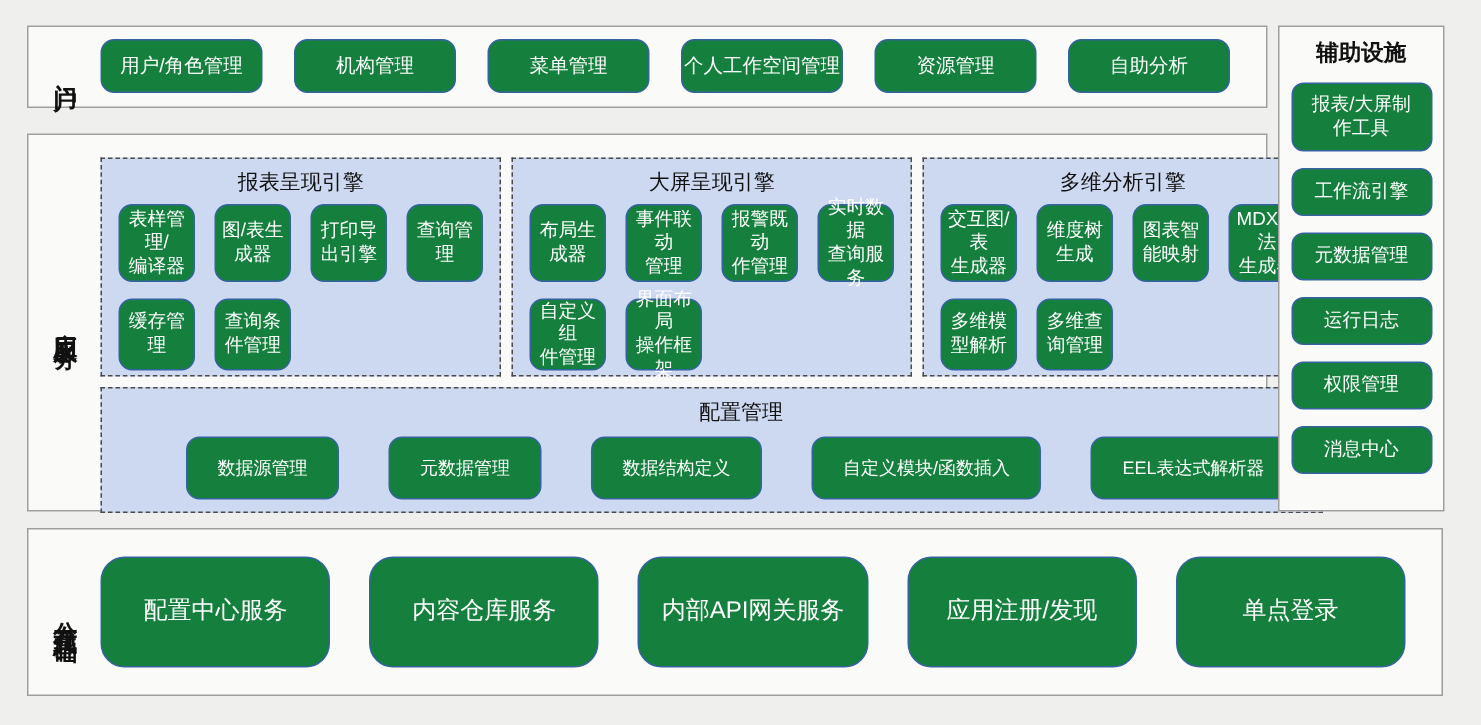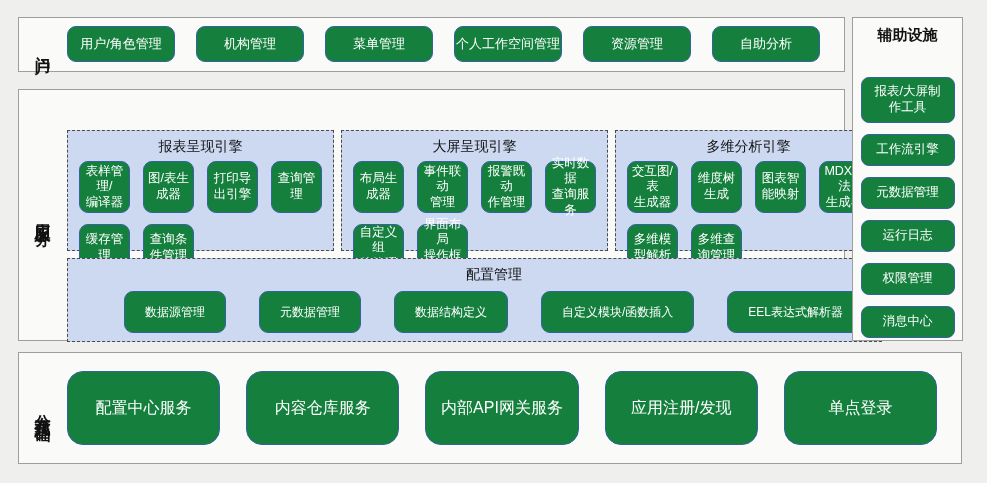--- a/index.html
+++ b/index.html
@@ -34,40 +34,40 @@
   .sec-portal{left:18px;top:17px;width:827px;height:55px;}
   .portal-row{flex:1;display:flex;gap:21px;margin:8px 24px 9px 2px;}
   .portal-row .btn{flex:1;white-space:nowrap;font-size:13px;}
   
   .sec-app{left:18px;top:89px;width:827px;height:252px;}
   .app-content{flex:1;display:flex;flex-direction:column;margin:15px 8px 10px 2px;}
   .engine-row{display:flex;gap:7px;height:146px;}
   .panel{
     flex:1;background:#cdd9f1;border:1px dashed #4a4a4a;
     box-sizing:border-box;padding:4px 9px 8px;
-    display:flex;flex-direction:column;margin-top:25px;
+    display:flex;flex-direction:column;
   }
   .panel-title{
     text-align:center;font-size:14px;color:#111;
     padding:3px 0 5px;flex:0 0 auto;
   }
   .engine-grid{
     flex:1;display:grid;grid-template-columns:repeat(4,1fr);
     grid-template-rows:52px 48px;gap:11px 13px;padding:0 2px;
   }
   .panel-config{margin-top:7px;height:84px;flex:0 0 aupx;padding-left:48px;}
   .config-row{
     flex:1;display:flex;justify-content:center;align-items:center;
     gap:33px;padding:2px 8px 4px;
   }
   .config-row .btn{height:42px;padding:0 20px;white-space:nowrap;font-size:12px;}
   
   .sec-aux{
     left:852px;top:17px;width:111px;height:324px;
-    flex-direction:column;align-items:center;gap:22px;
+    flex-direction:column;align-items:center;
   }
   .aux-title{
     font-weight:bold;font-size:15px;color:#111;
     text-align:center;margin:8px 0 10px;
   }
   .aux-col{display:flex;flex-direction:column;align-items:center;gap:11px;}
   .aux-col .btn{width:94px;height:32px;border-radius:8px;}
   .aux-col .btn.tall{height:46px;}
   
   .sec-found{left:18px;top:352px;width:944px;height:112px;}

